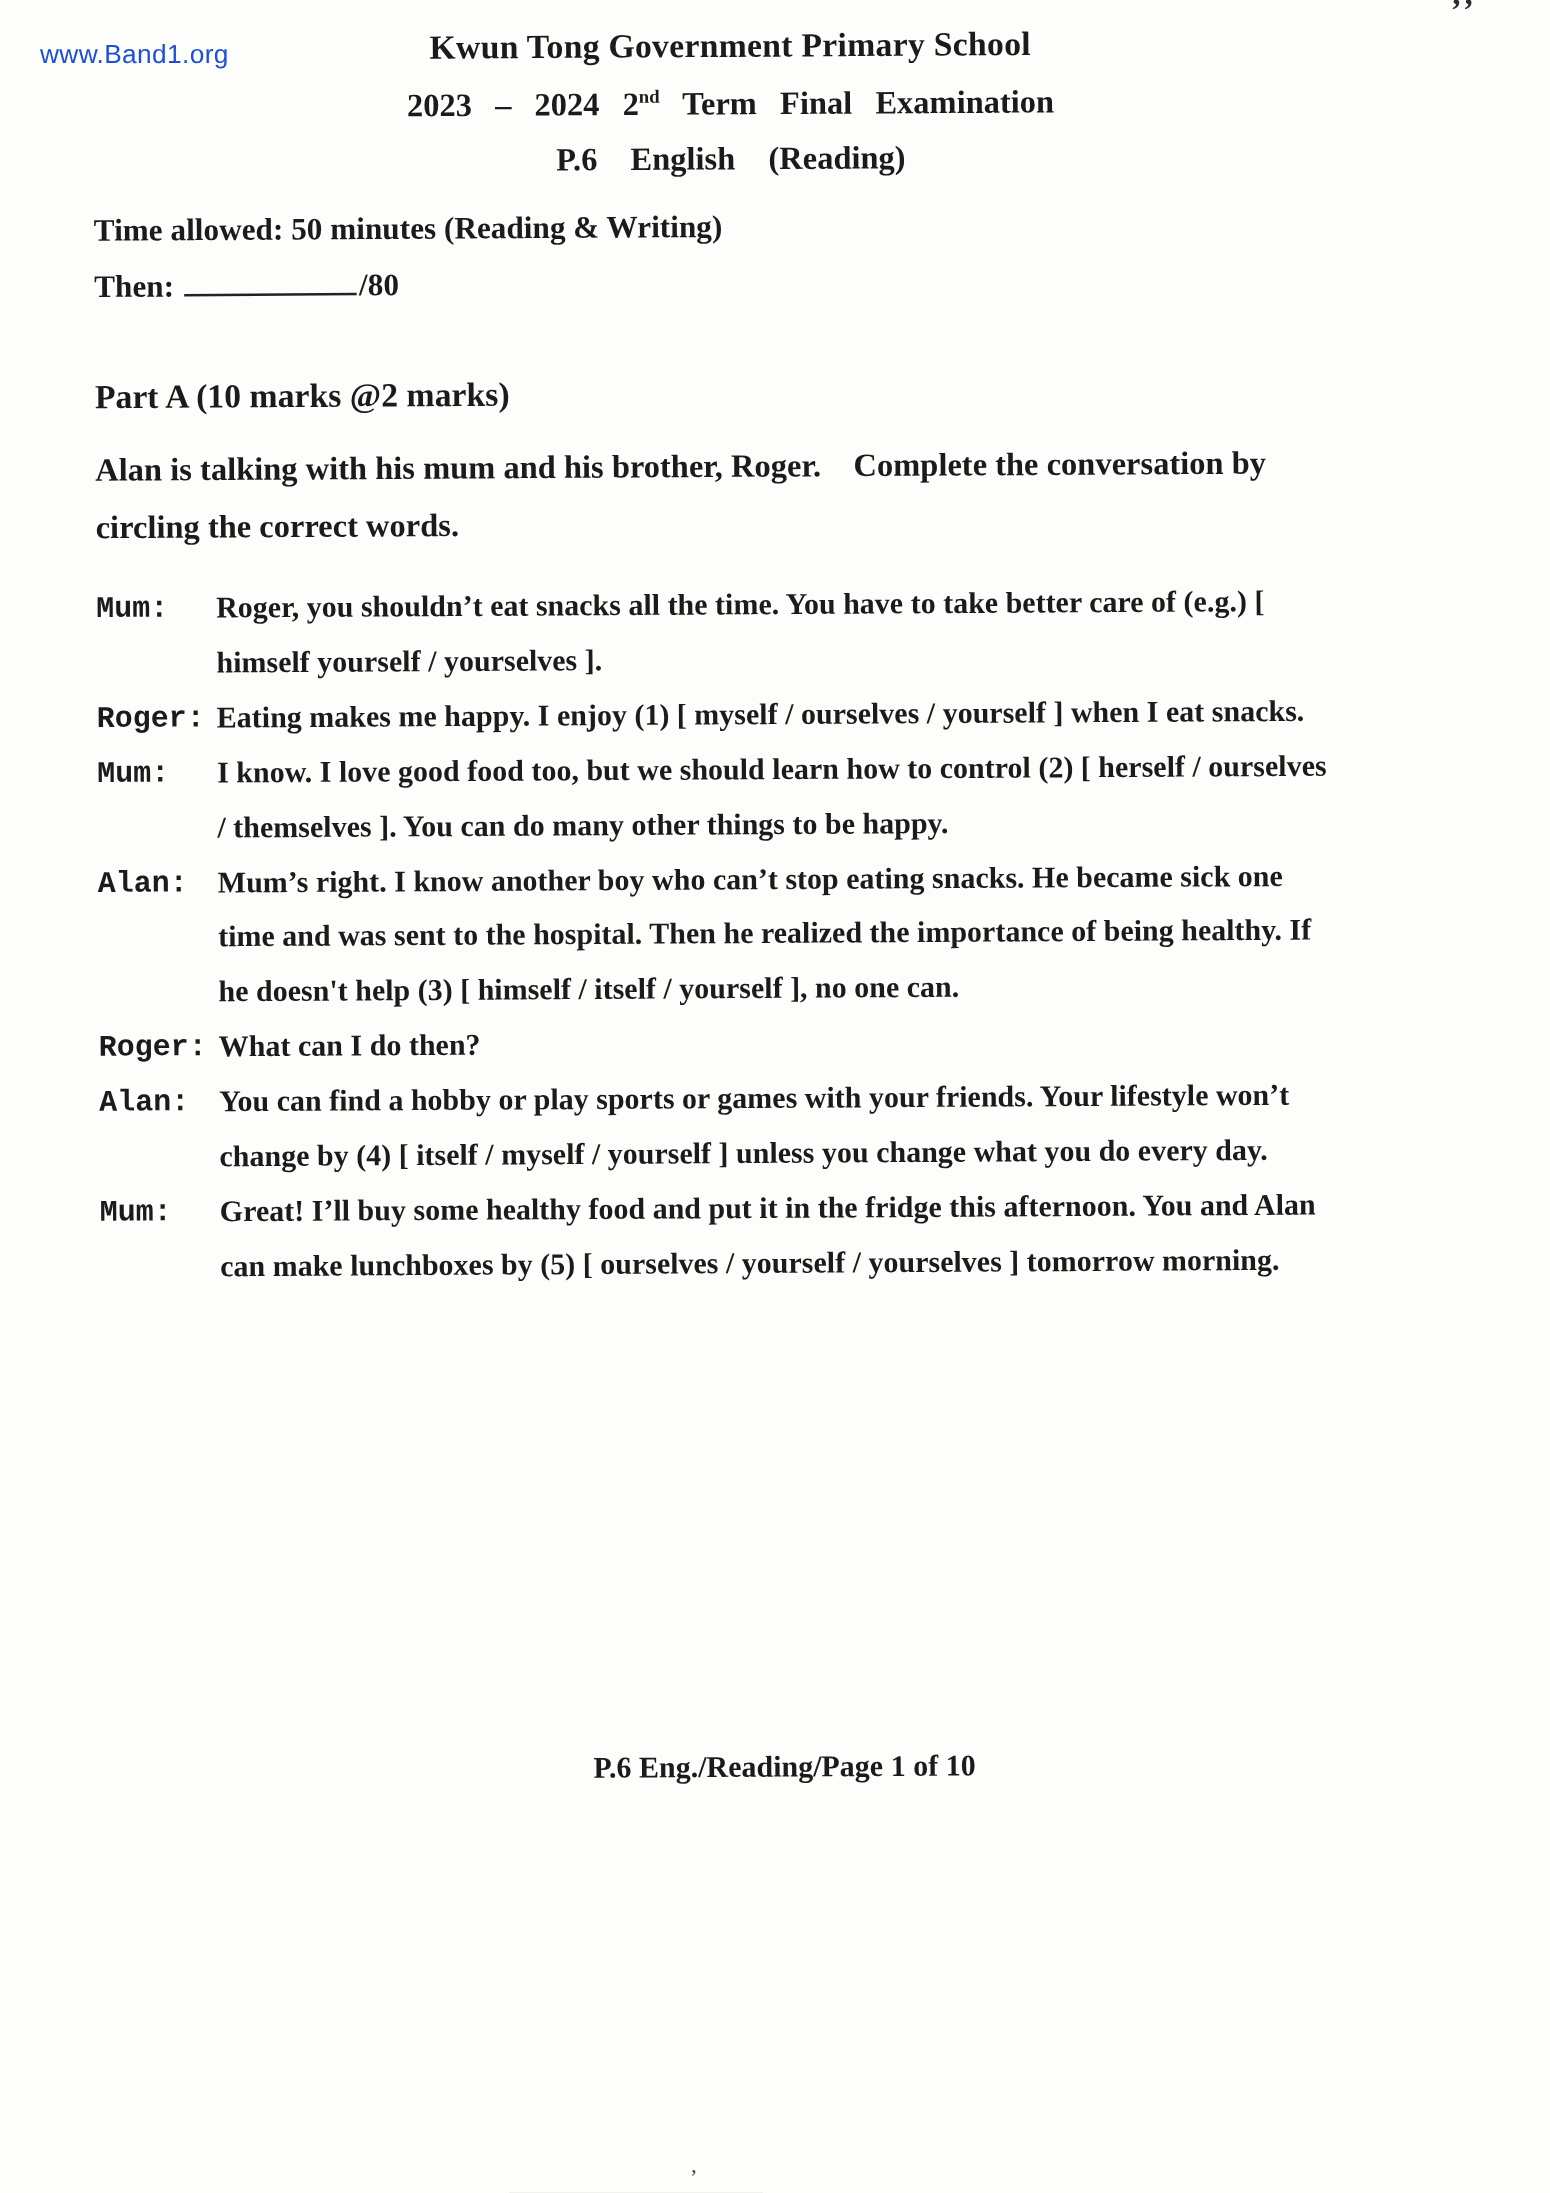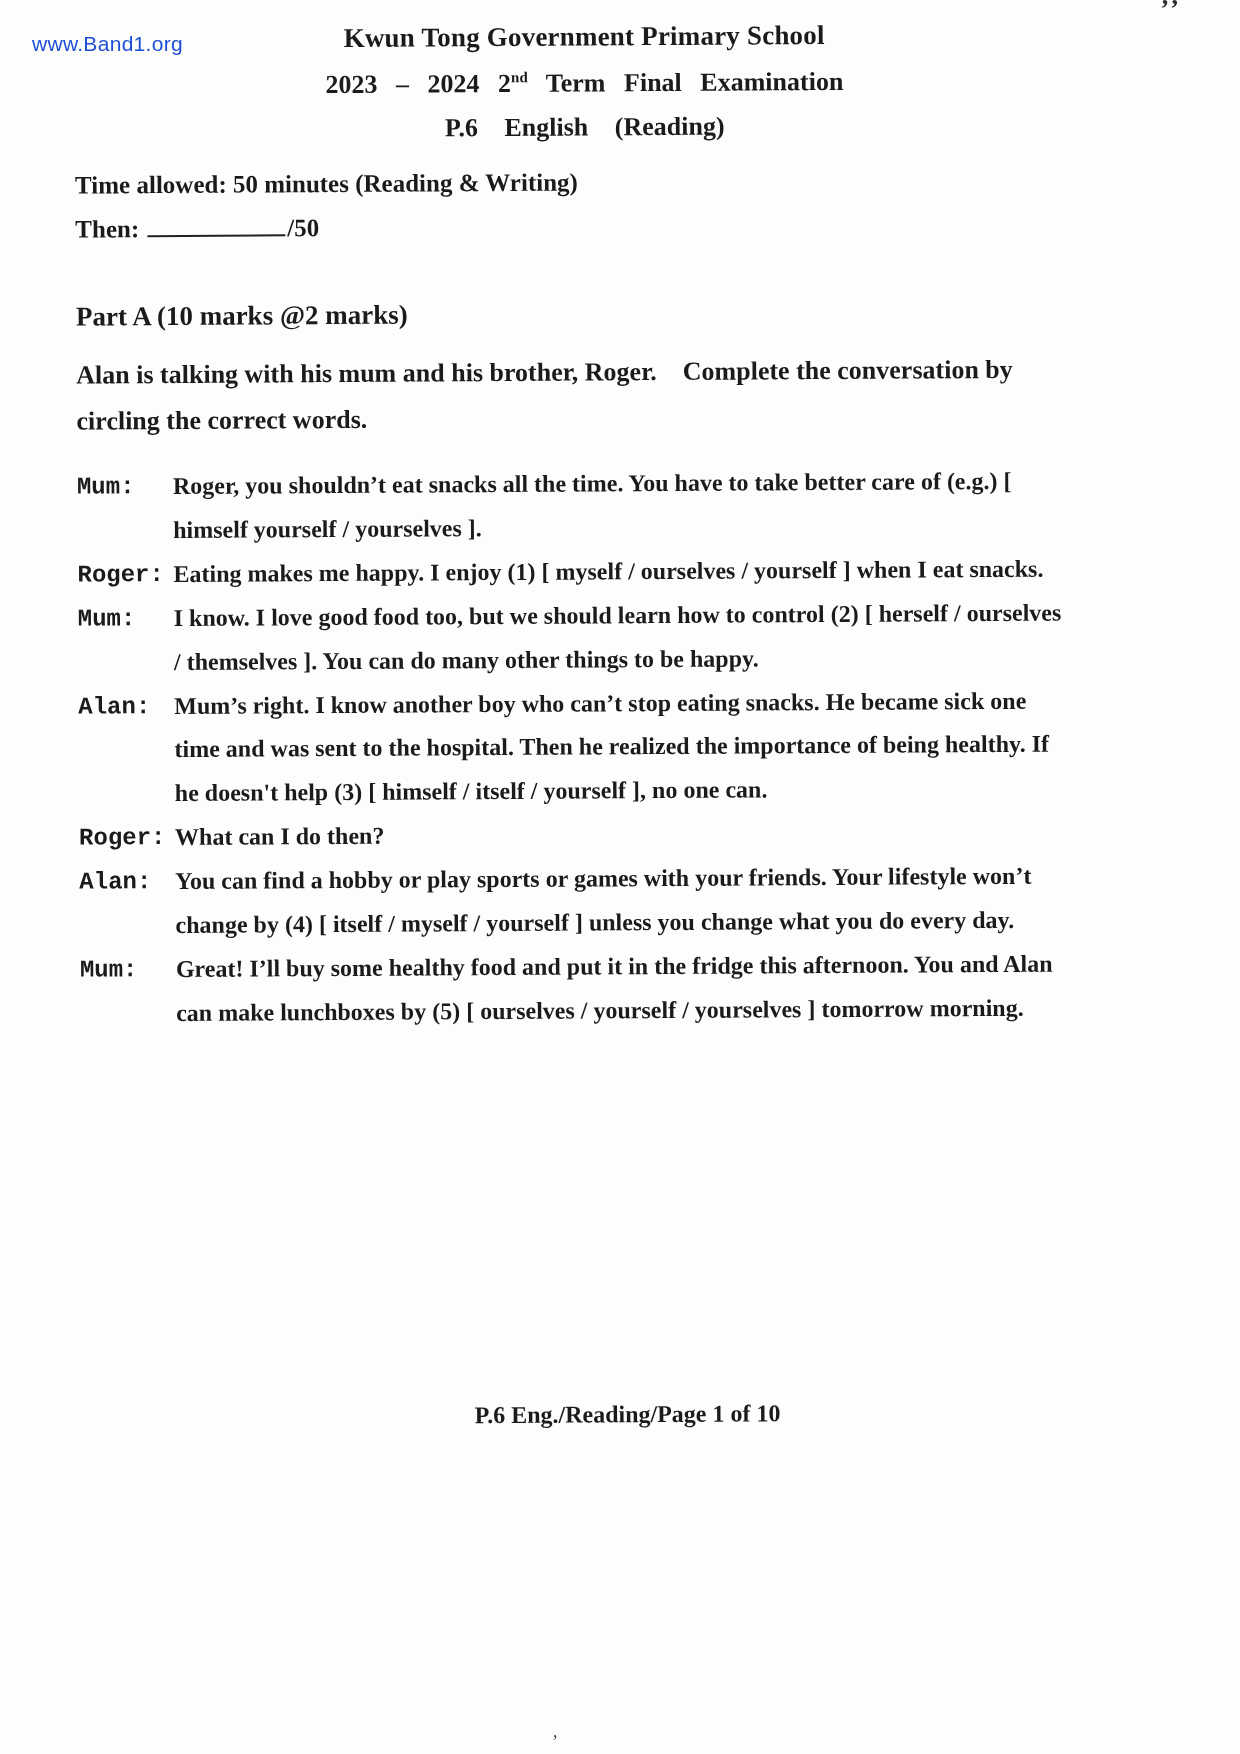--- a/index.html
+++ b/index.html
@@ -147,21 +147,21 @@
       <div class="exam-line">
         <span>2023 – 2024   2</span><sup>nd</sup>
         <span>Term   Final   Examination</span>
       </div>
       <div class="paper-line">P.6   English   (Reading)</div>
     </div>
 
     <div class="meta">
       <div class="row">Time allowed: 50 minutes (Reading &amp; Writing)</div>
       <div class="row">
-        <span>Then:</span><span class="marks-blank"></span><span>/50</span>
+        <span>Then:</span><span class="marks-blank"></span><span>/80</span>
       </div>
     </div>
 
     <div class="part-a">
       <div class="part-title">Part A (10 marks @2 marks)</div>
       <div class="instructions">Alan is talking with his mum and his brother, Roger.    Complete the conversation by circling the correct words.</div>
 
       <div class="dialogue">
         <div class="turn">
           <div class="speaker">Mum:</div>

